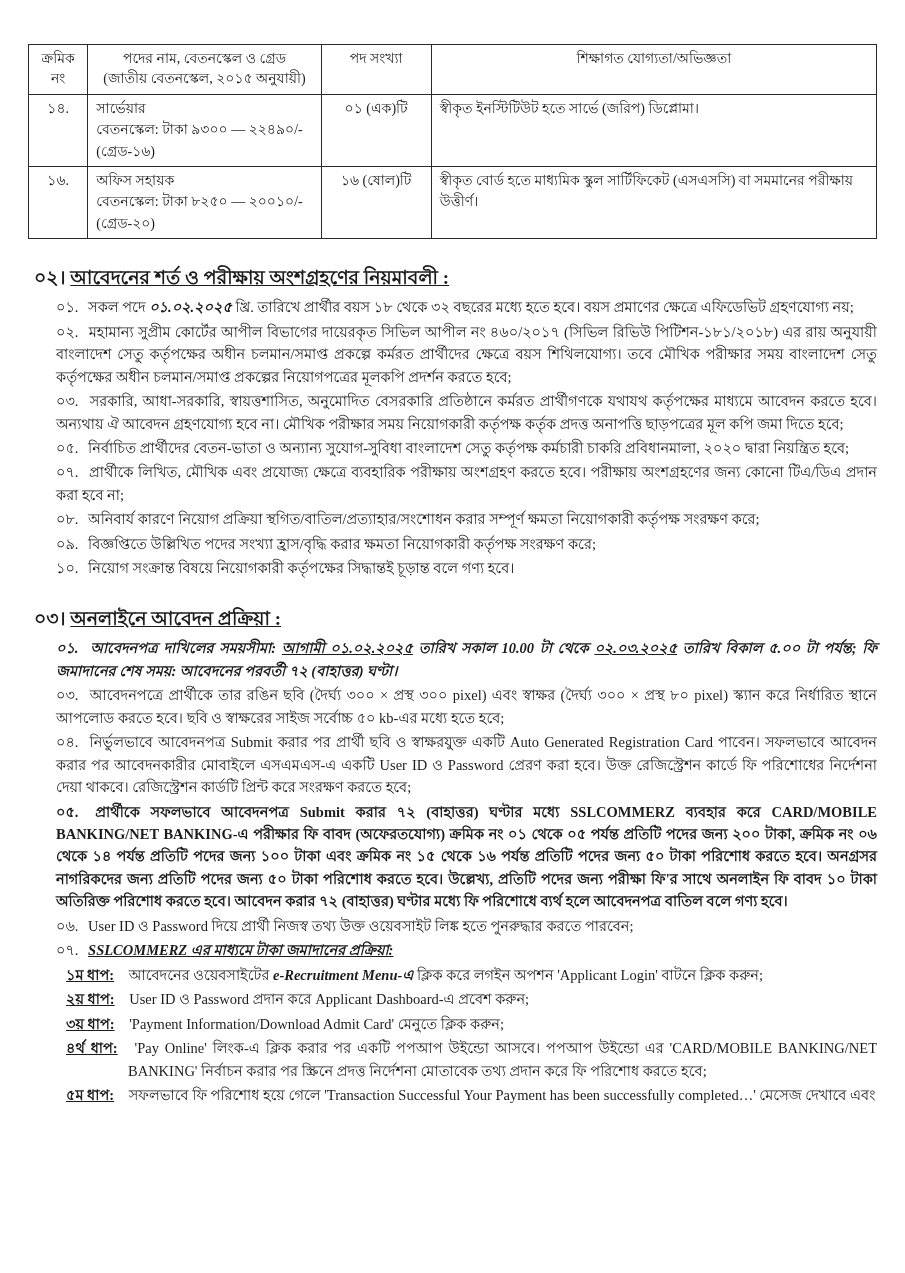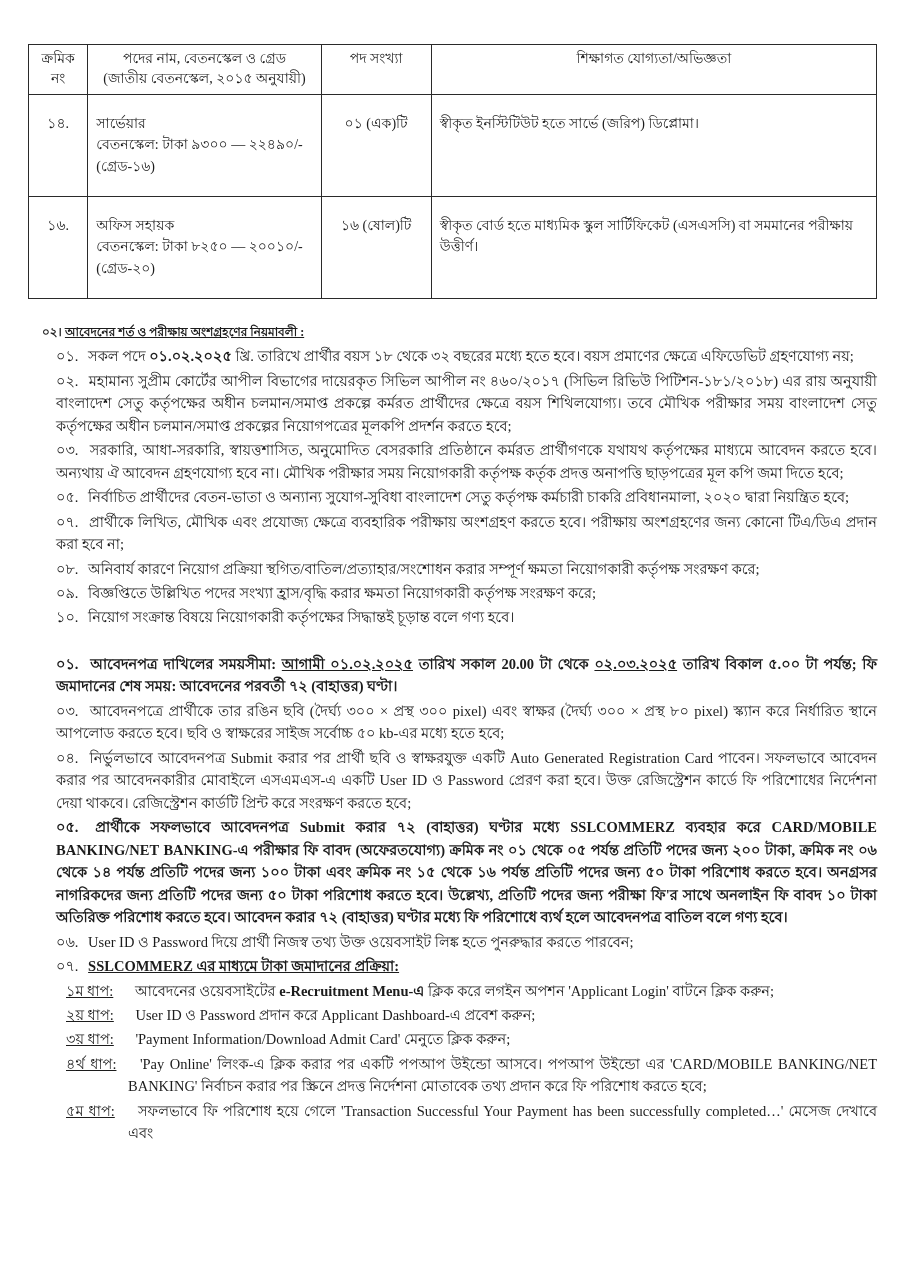--- a/index.html
+++ b/index.html
@@ -21,64 +21,64 @@
   }
 
   
   table.post-table {
     width: 100%;
     border-collapse: collapse;
     table-layout: fixed;
   }
   .post-table th, .post-table td {
     border: 1.6px solid #2a2a2a;
-    padding: 18px 8px;
+    padding: 3px 8px;
     vertical-align: top;
     font-size: 14px;
   }
   .post-table th {
     font-weight: normal;
     text-align: center;
     line-height: 1.45;
     padding: 4px 6px;
   }
   .cell-serial { text-align: center; }
   .cell-count  { text-align: center; }
   .postcell div { line-height: 1.55; }
 
   
   .section { margin-top: 24px; }
   .sec-head {
     font-weight: bold;
-    margin-left: 14px;
-    font-size: 12px;
+    margin-left: 6px;
+    font-size: 19px;
   }
   .sec-head .sec-title { text-decoration: underline; }
   .items { margin-left: 28px; margin-top: 4px; }
   p.item {
     margin: 0 0 2px 0;
     text-align: justify;
   }
   .num { margin-right: 6px; }
-  .b { font-weight: bold; }
+  .b { font-weight: bold; font-style: italic; }
   .u { text-decoration: underline; }
   .bold-item { font-weight: bold; }
 
   
   .steps { margin-left: 10px; margin-top: 2px; }
   p.step {
     margin: 0 0 2px 0;
     padding-left: 62px;
     text-indent: -62px;
     text-align: justify;
   }
   .step-label {
-    font-weight: normal;
+    font-weight: bold;
     text-decoration: underline;
-    margin-right: 18px;
+    margin-right: 11px;
   }
 </style>
 </head>
 <body>
 
 <div class="page">
 
   <table class="post-table">
     <colgroup>
       <col style="width:7%">
@@ -158,27 +158,31 @@
         <span>বিজ্ঞপ্তিতে উল্লিখিত পদের সংখ্যা হ্রাস/বৃদ্ধি করার ক্ষমতা নিয়োগকারী কর্তৃপক্ষ সংরক্ষণ করে;</span>
       </p>
       <p class="item">
         <span class="num">১০.</span>
         <span>নিয়োগ সংক্রান্ত বিষয়ে নিয়োগকারী কর্তৃপক্ষের সিদ্ধান্তই চূড়ান্ত বলে গণ্য হবে।</span>
       </p>
     </div>
   </div>
 
   <div class="section">
+    <div class="sec-head">
+      <span class="sec-num">০৩।</span>
+      <span class="sec-title">অনলাইনে আবেদন প্রক্রিয়া :</span>
+    </div>
     <div class="items">
 
       <p class="item">
         <span class="num b">০১.</span>
         <span class="b">আবেদনপত্র দাখিলের সময়সীমা:</span>
         <span class="b u">আগামী ০১.০২.২০২৫</span>
-        <span class="b">তারিখ সকাল 20.00 টা থেকে</span>
+        <span class="b">তারিখ সকাল 10.00 টা থেকে</span>
         <span class="b u">০২.০৩.২০২৫</span>
         <span class="b">তারিখ বিকাল ৫.০০ টা পর্যন্ত; ফি জমাদানের শেষ সময়: আবেদনের পরবর্তী ৭২ (বাহাত্তর) ঘণ্টা।</span>
       </p>
 
 
       <p class="item">
         <span class="num">০৩.</span>
         <span>আবেদনপত্রে প্রার্থীকে তার রঙিন ছবি (দৈর্ঘ্য ৩০০ × প্রস্থ ৩০০ pixel) এবং স্বাক্ষর (দৈর্ঘ্য ৩০০ × প্রস্থ ৮০ pixel) স্ক্যান করে নির্ধারিত স্থানে আপলোড করতে হবে। ছবি ও স্বাক্ষরের সাইজ সর্বোচ্চ ৫০ kb-এর মধ্যে হতে হবে;</span>
       </p>
 

